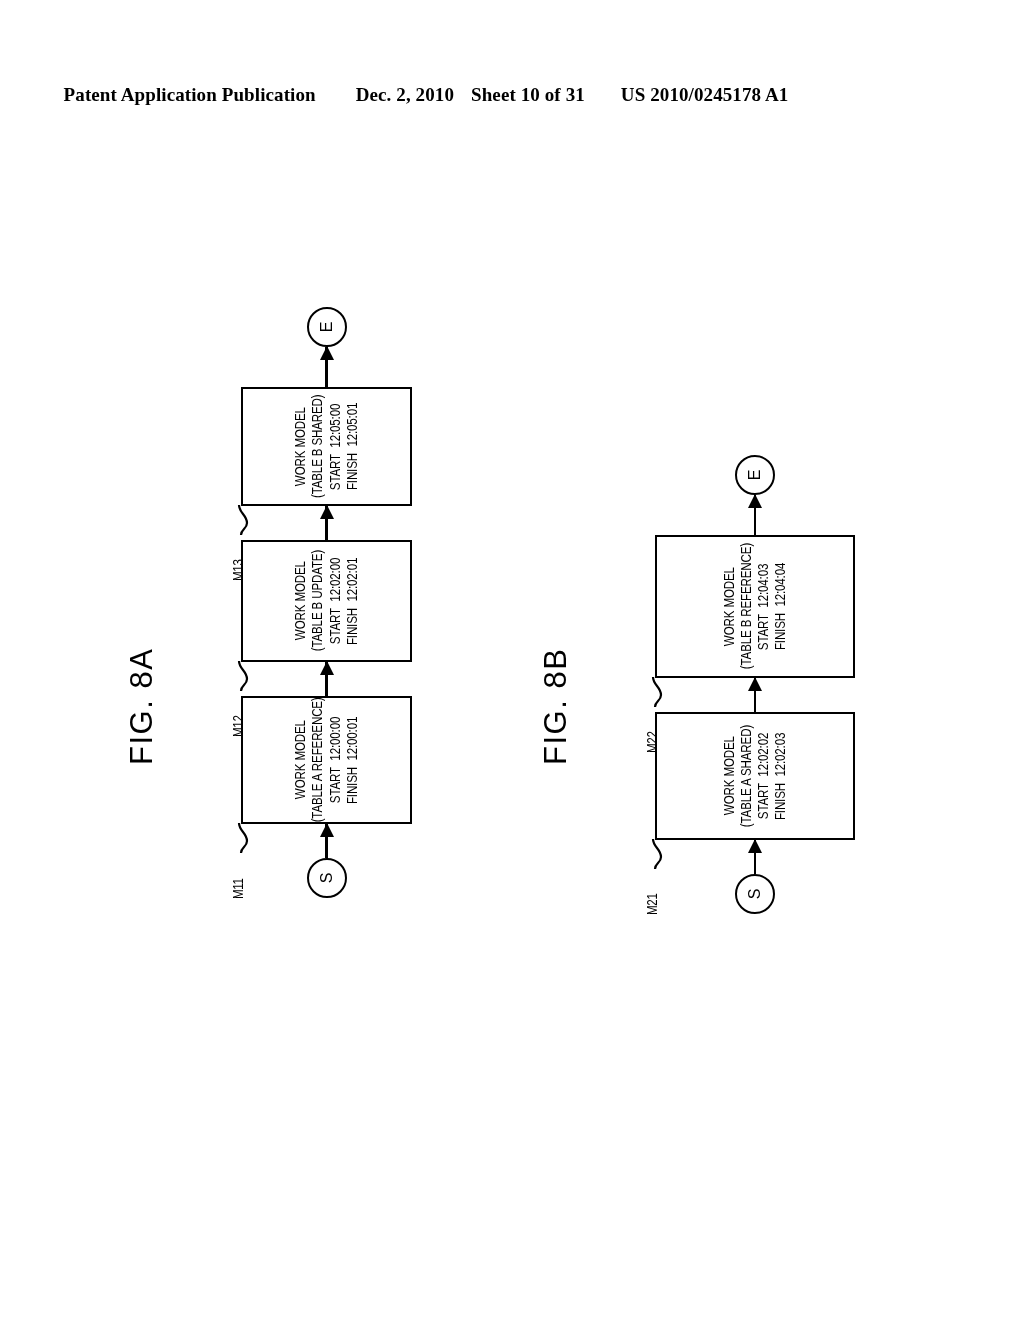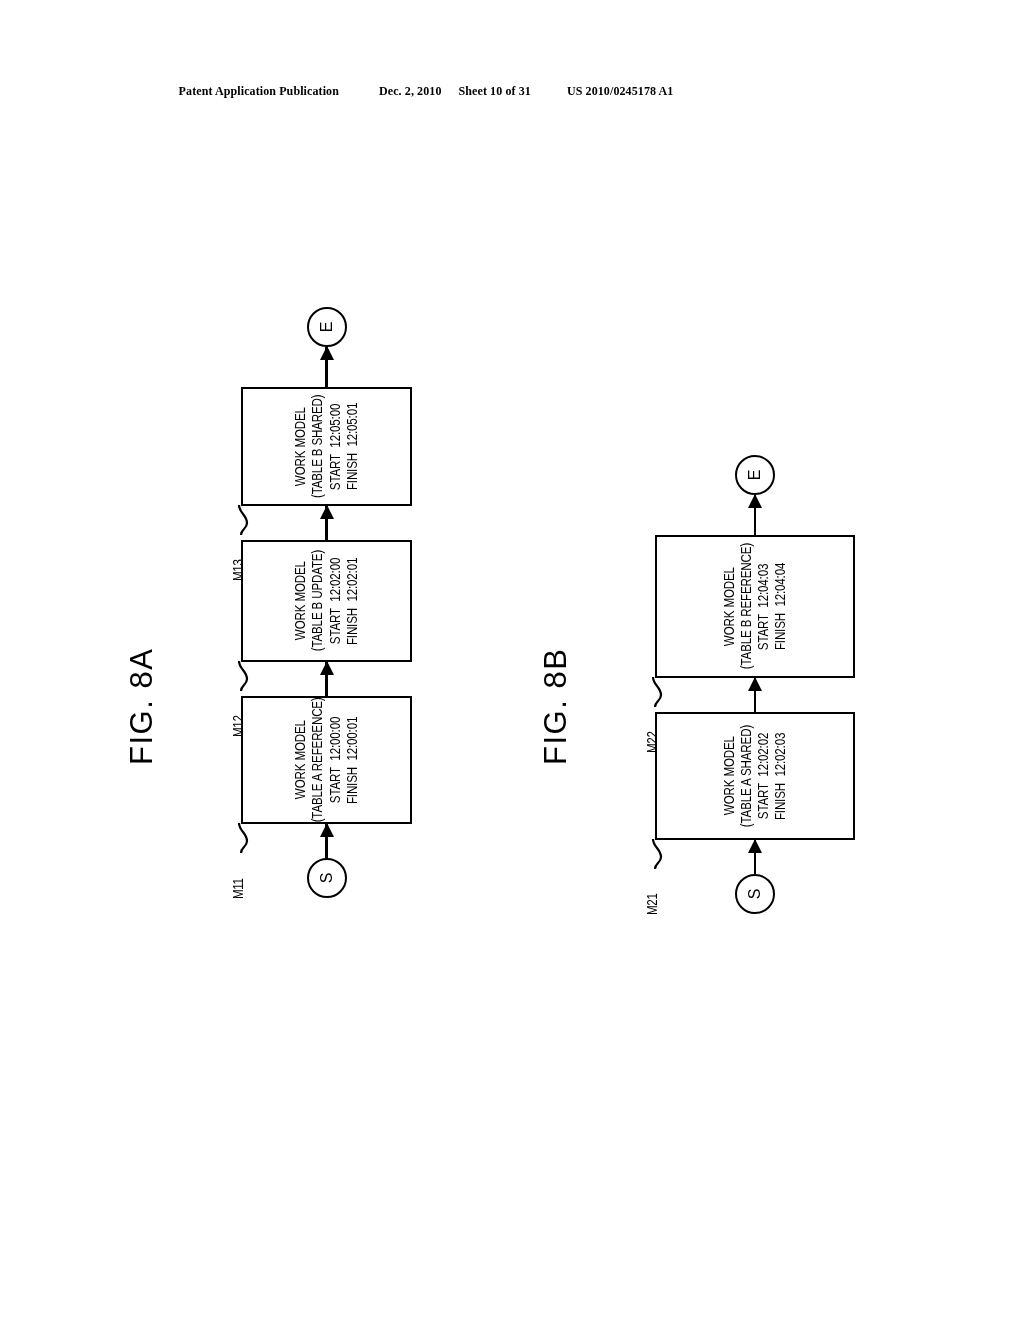--- a/index.html
+++ b/index.html
@@ -20,21 +20,21 @@
   .page-header {
     position: absolute;
     left: 0;
     top: 84px;
     width: 852px;
     display: flex;
     justify-content: center;
     align-items: baseline;
     font-family: "Liberation Serif", serif;
     font-weight: bold;
-    font-size: 12px;
+    font-size: 19px;
     letter-spacing: 0.1px;
     white-space: nowrap;
   }
   .page-header .hdr-pub { margin-right: 40px; }
   .page-header .hdr-date { margin-right: 17px; }
   .page-header .hdr-sheet { margin-right: 36px; }
   .page-header .hdr-patno { }
 
   
   .figure-area {

